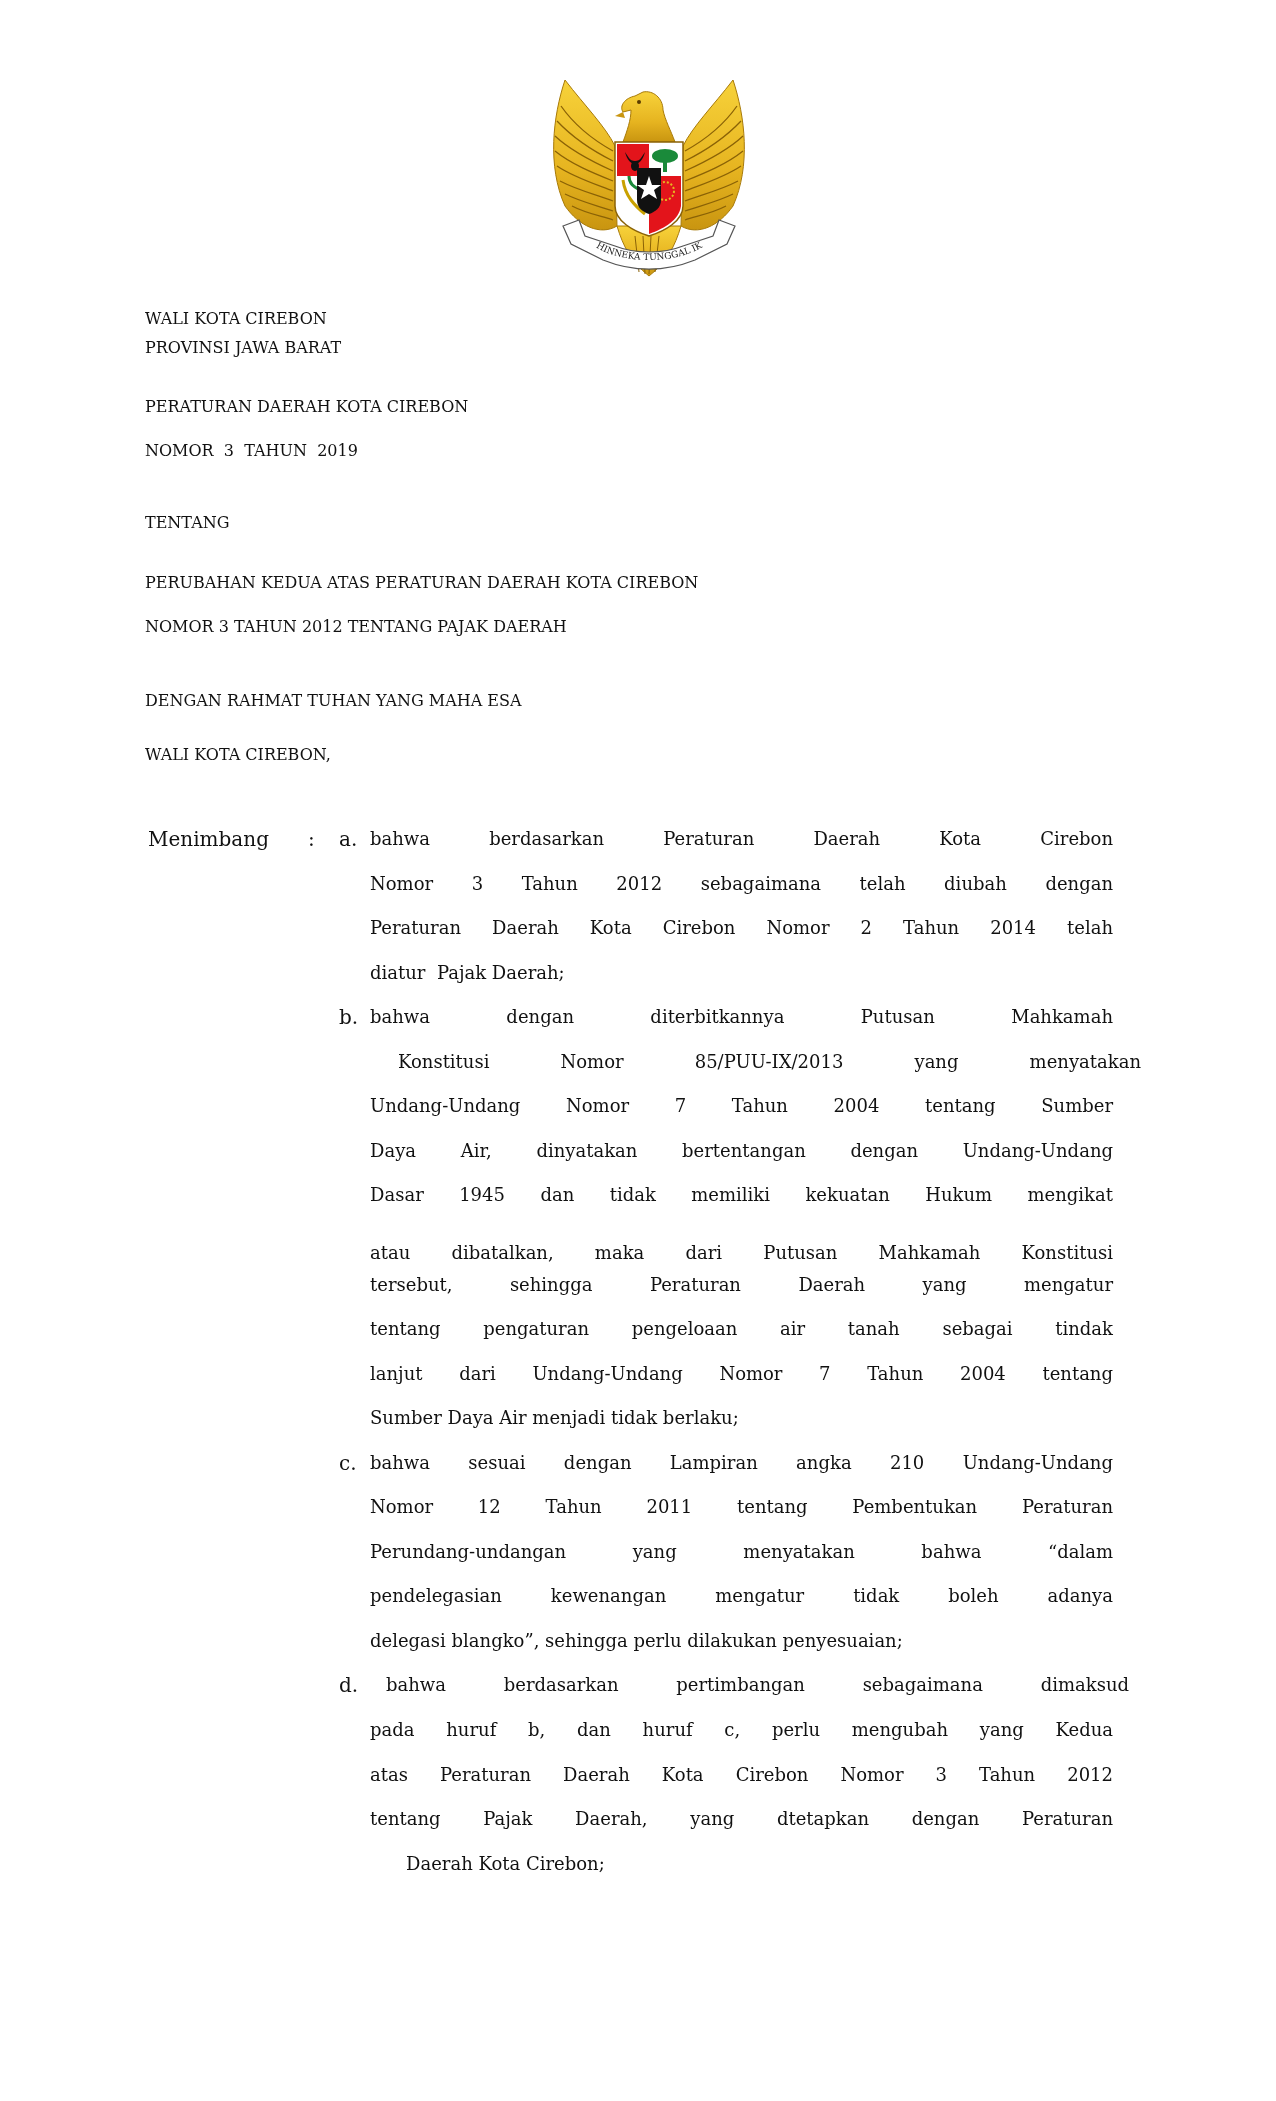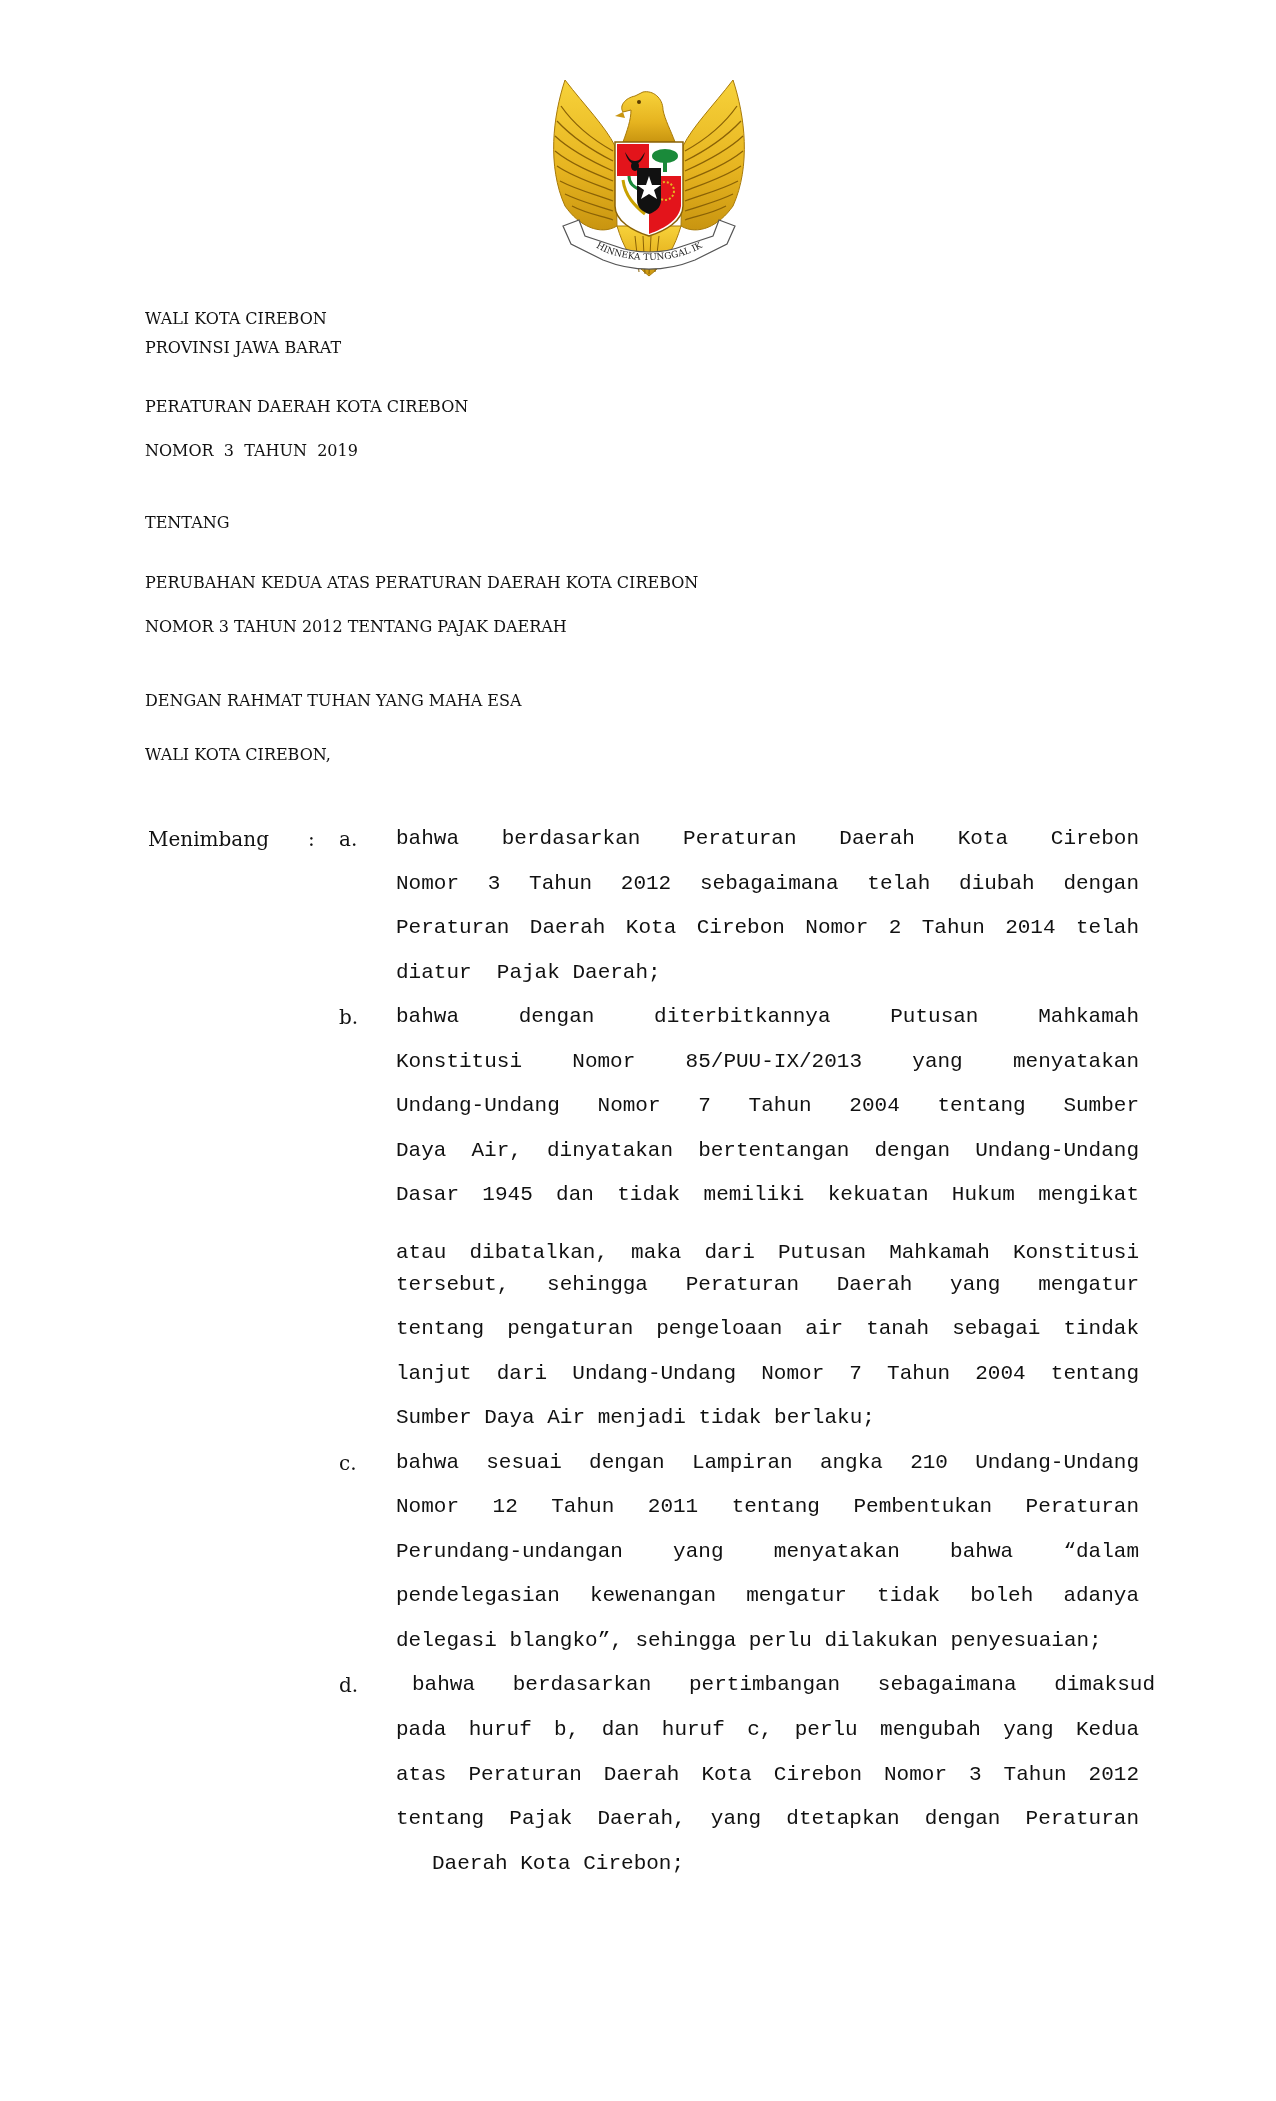--- a/index.html
+++ b/index.html
@@ -2,22 +2,22 @@
 <html><head>
 <meta charset="utf-8">
 <style>
   html, body { margin: 0; padding: 0; background: #ffffff; }
   body { width: 1276px; height: 2101px; position: relative; overflow: hidden;
          font-family: "DejaVu Serif", serif; color: #111111; }
   .emblem { position: absolute; left: 545px; top: 76px; width: 208px; height: 206px; }
   .hline { position: absolute; left: 145px; width: 1000px; text-align: left;
            font-size: 16px; line-height: 30px; white-space: pre; }
   .label { position: absolute; font-size: 20px; line-height: 30px; white-space: pre; }
-  .bline { position: absolute; left: 396px; width: 743px; font-size: 21px; line-height: 30px;
-           white-space: nowrap; text-align: justify; text-align-last: justify; font-family: Liberation Mono, monospace; }
+  .bline { position: absolute; left: 370px; width: 743px; font-size: 18px; line-height: 30px;
+           white-space: nowrap; text-align: justify; text-align-last: justify; }
   .bline.last { text-align: right; text-align-last: left; }
 </style>
 </head>
 <body>
 
 <svg class="emblem" viewBox="0 0 208 206" xmlns="http://www.w3.org/2000/svg">
   <defs>
     <linearGradient id="gold" x1="0" y1="0" x2="0" y2="1">
       <stop offset="0" stop-color="#f7d23a"></stop>
       <stop offset="0.6" stop-color="#e6b420"></stop>
@@ -100,21 +100,21 @@
 <div class="label" style="left:308px; top:824px">:</div>
 
 <div id="items">
     <div class="label" style="left: 339px; top: 824px;">a.</div>
     <div class="bline" style="top: 824px; white-space: nowrap;">bahwa berdasarkan Peraturan Daerah Kota Cirebon</div>
     <div class="bline" style="top: 868.55px; white-space: nowrap;">Nomor 3 Tahun 2012 sebagaimana telah diubah dengan</div>
     <div class="bline" style="top: 913.1px; white-space: nowrap;">Peraturan Daerah Kota Cirebon Nomor 2 Tahun 2014 telah</div>
     <div class="bline last" style="top: 957.65px; white-space: pre;">diatur  Pajak Daerah;</div>
     <div class="label" style="left: 339px; top: 1002.2px;">b.</div>
     <div class="bline" style="top: 1002.2px; white-space: nowrap;">bahwa dengan diterbitkannya Putusan Mahkamah</div>
-    <div class="bline" style="top: 1046.75px; white-space: nowrap;">Konstitusi Nomor 85/PUU-IX/2013 yang menyatakan</div>
+    <div class="bline" style="top: 1046.75px; white-space: nowrap; margin-left: 28px;">Konstitusi Nomor 85/PUU-IX/2013 yang menyatakan</div>
     <div class="bline" style="top: 1091.3px; white-space: nowrap;">Undang-Undang Nomor 7 Tahun 2004 tentang Sumber</div>
     <div class="bline" style="top: 1135.85px; white-space: nowrap;">Daya Air, dinyatakan bertentangan dengan Undang-Undang</div>
     <div class="bline" style="top: 1180.4px; white-space: nowrap;">Dasar 1945 dan tidak memiliki kekuatan Hukum mengikat</div>
     <div class="bline" style="top: 1224.95px; white-space: nowrap; margin-top: 13px;">atau dibatalkan, maka dari Putusan Mahkamah Konstitusi</div>
     <div class="bline" style="top: 1269.5px; white-space: nowrap;">tersebut, sehingga Peraturan Daerah yang mengatur</div>
     <div class="bline" style="top: 1314.05px; white-space: nowrap;">tentang pengaturan pengeloaan air tanah sebagai tindak</div>
     <div class="bline" style="top: 1358.6px; white-space: nowrap;">lanjut dari Undang-Undang Nomor 7 Tahun 2004 tentang</div>
     <div class="bline last" style="top: 1403.15px; white-space: pre;">Sumber Daya Air menjadi tidak berlaku;</div>
     <div class="label" style="left: 339px; top: 1447.7px;">c.</div>
     <div class="bline" style="top: 1447.7px; white-space: nowrap;">bahwa sesuai dengan Lampiran angka 210 Undang-Undang</div>

